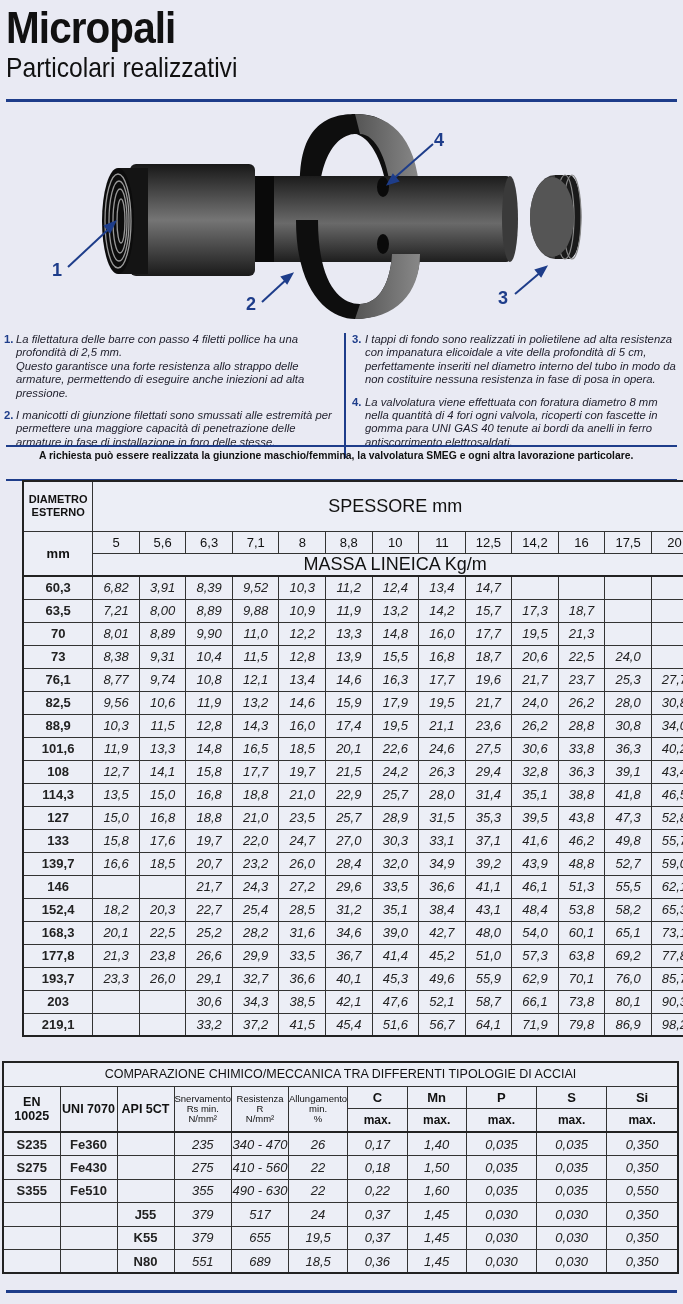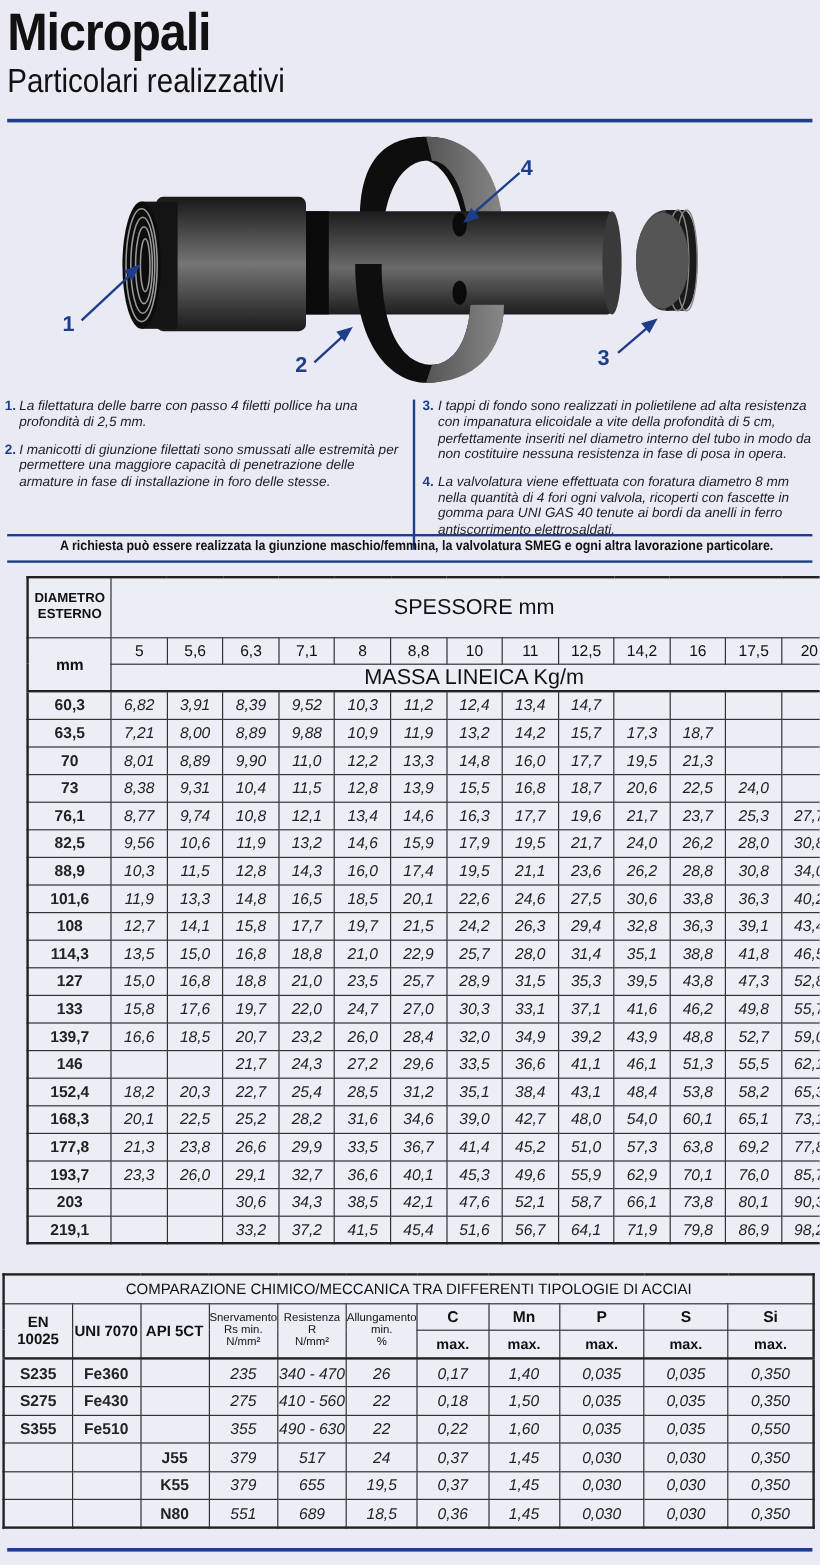--- a/index.html
+++ b/index.html
@@ -14,21 +14,21 @@
 
   .notes { position: absolute; top: 333px; font-size: 11.3px; line-height: 13.4px; font-style: italic; color: #1d1d2a; }
   .notes .note { position: relative; padding-left: 16px; margin-bottom: 9px; }
   .notes .num { position: absolute; left: 4px; top: 0; font-style: normal; font-weight: bold; color: #1e3d8a; }
   .notes.left { left: 0; width: 340px; }
   .notes.right { left: 344px; width: 339px; border-left: 2px solid #1e3d8a; padding-left: 0; }
   .notes.right .note { padding-left: 19px; }
   .notes.right .num { left: 6px; }
   .note-line { display: block; }
 
-  .request-bar { position: absolute; left: 6px; top: 445px; width: 671px; height: 24px; border-top: 2px solid #1e3d8a; border-bottom: 2px solid #1e3d8a; text-align: right; font-size: 11.5px; font-weight: bold; line-height: 17px; transform-origin: center; }
+  .request-bar { position: absolute; left: 6px; top: 445px; width: 671px; height: 36px; border-top: 2px solid #1e3d8a; border-bottom: 2px solid #1e3d8a; text-align: left; font-size: 11.5px; font-weight: bold; line-height: 17px; transform-origin: center; }
   .request-bar span { display: inline-block; transform: scaleX(0.9); white-space: nowrap; }
 
   table { border-collapse: collapse; position: absolute; background: #eceef6; }
   td, th { border: 1px solid #333; text-align: center; font-weight: normal; }
 
   #mass-table { left: 2px; top: 480px; width: 677px; border: 2px solid #222; margin-left: 20px; }
   #mass-table td { height: 23px; font-size: 13px; font-style: italic; color: #222; }
   #mass-table td.d { font-style: normal; font-weight: bold; font-size: 13px; width: 70px; }
   #mass-table th.corner { font-size: 11px; font-weight: bold; line-height: 13px; height: 50px; }
   #mass-table th.mmcell { font-size: 13px; font-weight: bold; }
@@ -115,20 +115,21 @@
     <text x="246" y="206">2</text>
     <text x="498" y="200">3</text>
     <text x="434" y="42">4</text>
   </g>
 </svg>
 
 <div class="notes left">
   <div class="note">
     <span class="num">1.</span>
     <span class="note-line">La filettatura delle barre con passo 4 filetti pollice ha una profondità di 2,5 mm.</span>
+    <span class="note-line">Questo garantisce una forte resistenza allo strappo delle armature, permettendo di eseguire anche iniezioni ad alta pressione.</span>
   </div>
   <div class="note">
     <span class="num">2.</span>
     <span class="note-line">I manicotti di giunzione filettati sono smussati alle estremità per permettere una maggiore capacità di penetrazione delle armature in fase di installazione in foro delle stesse.</span>
   </div>
 </div>
 <div class="notes right">
   <div class="note">
     <span class="num">3.</span>
     <span class="note-line">I tappi di fondo sono realizzati in polietilene ad alta resistenza con impanatura elicoidale a vite della profondità di 5 cm, perfettamente inseriti nel diametro interno del tubo in modo da non costituire nessuna resistenza in fase di posa in opera.</span>

